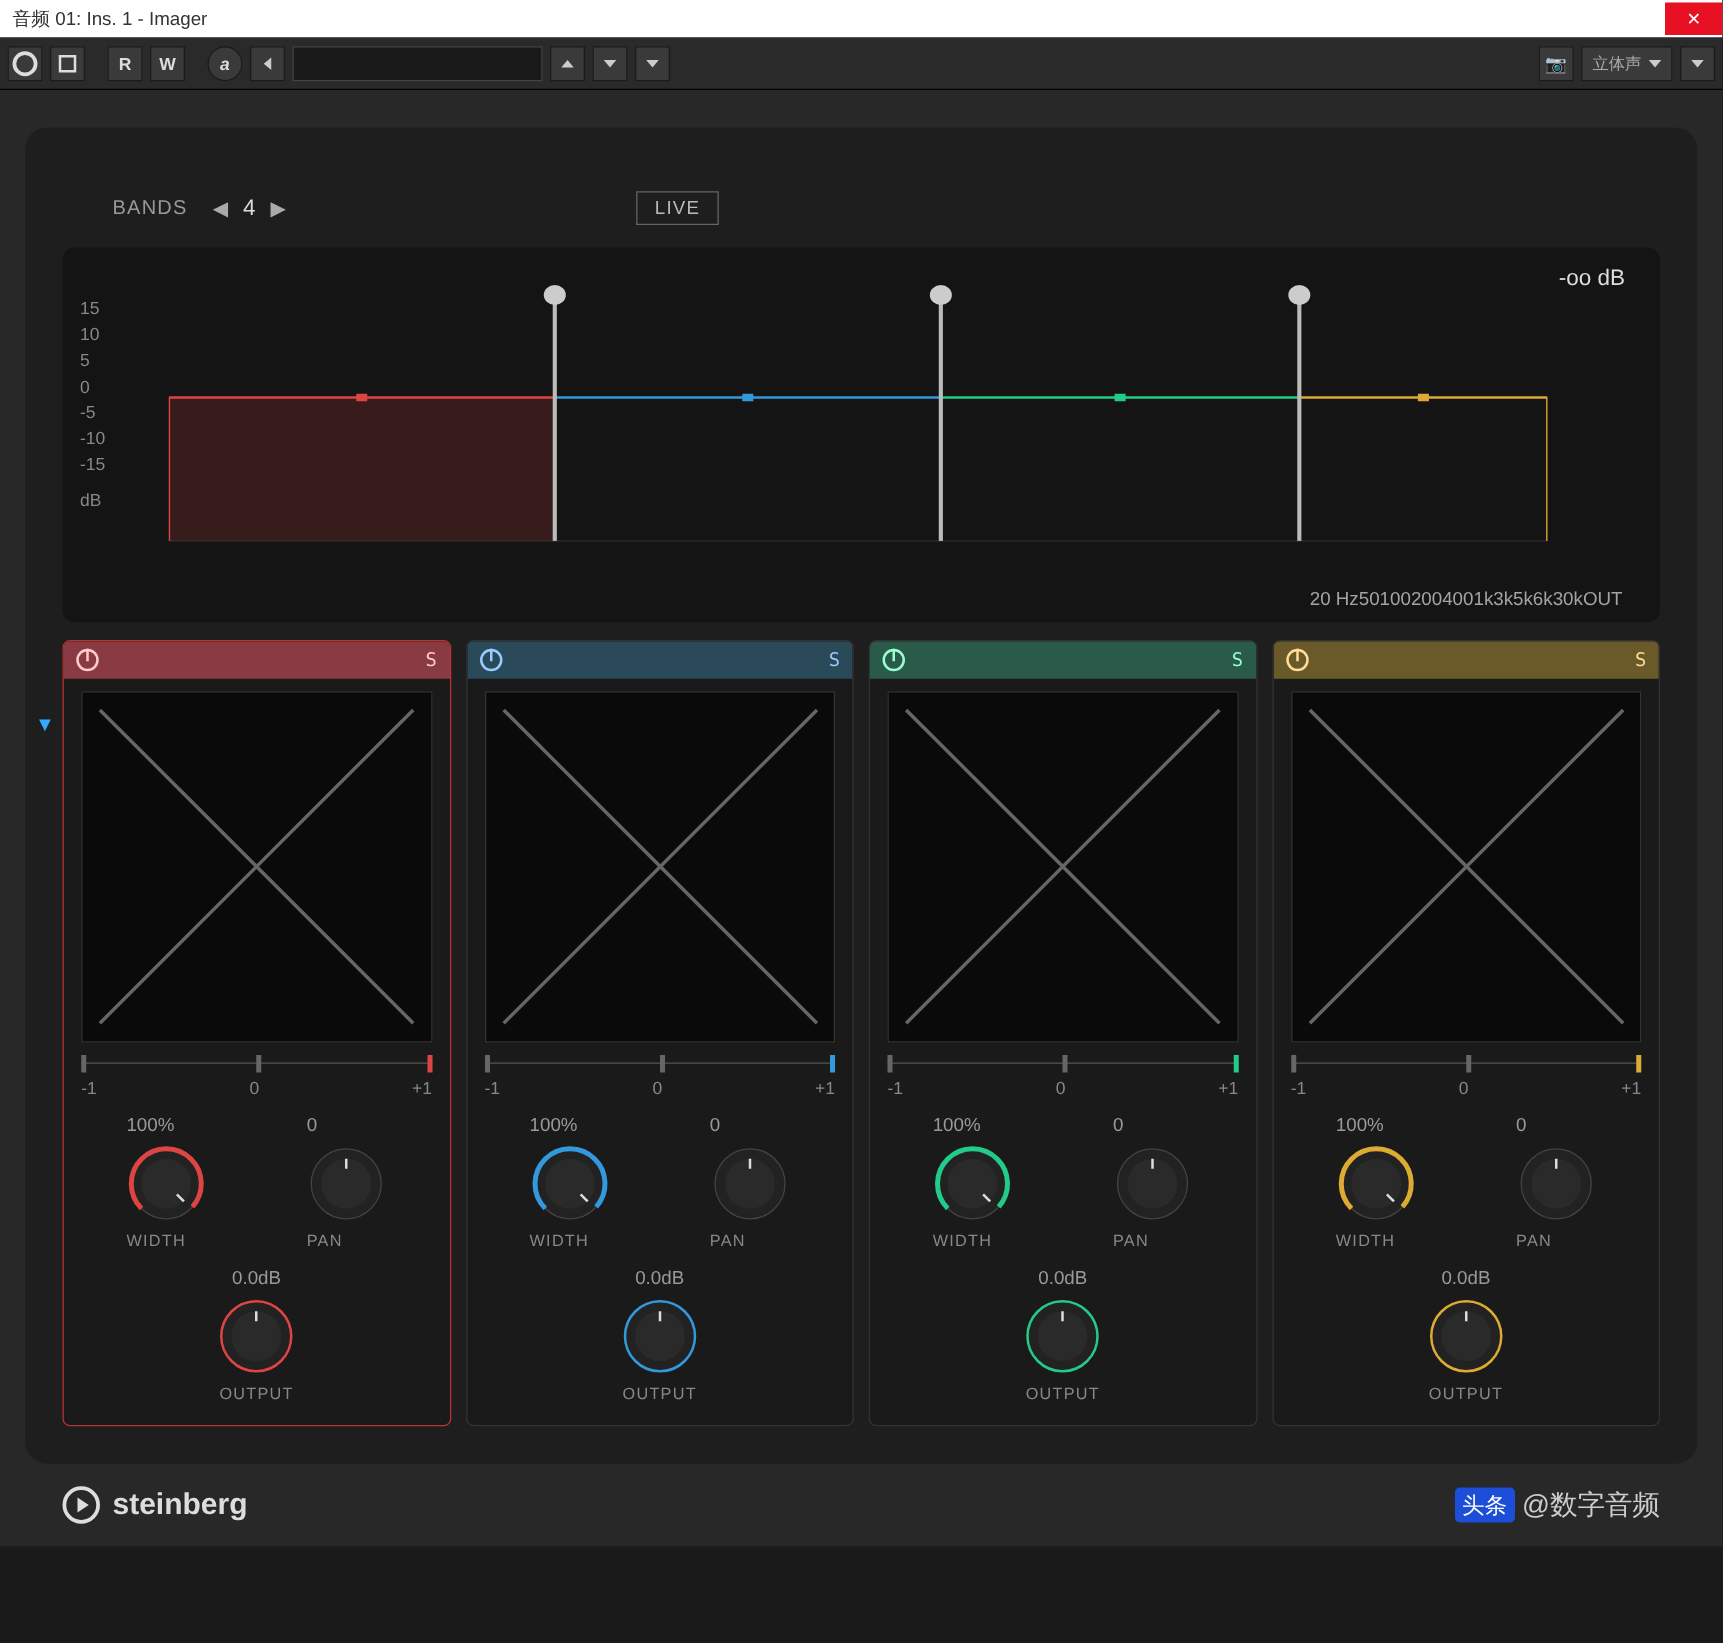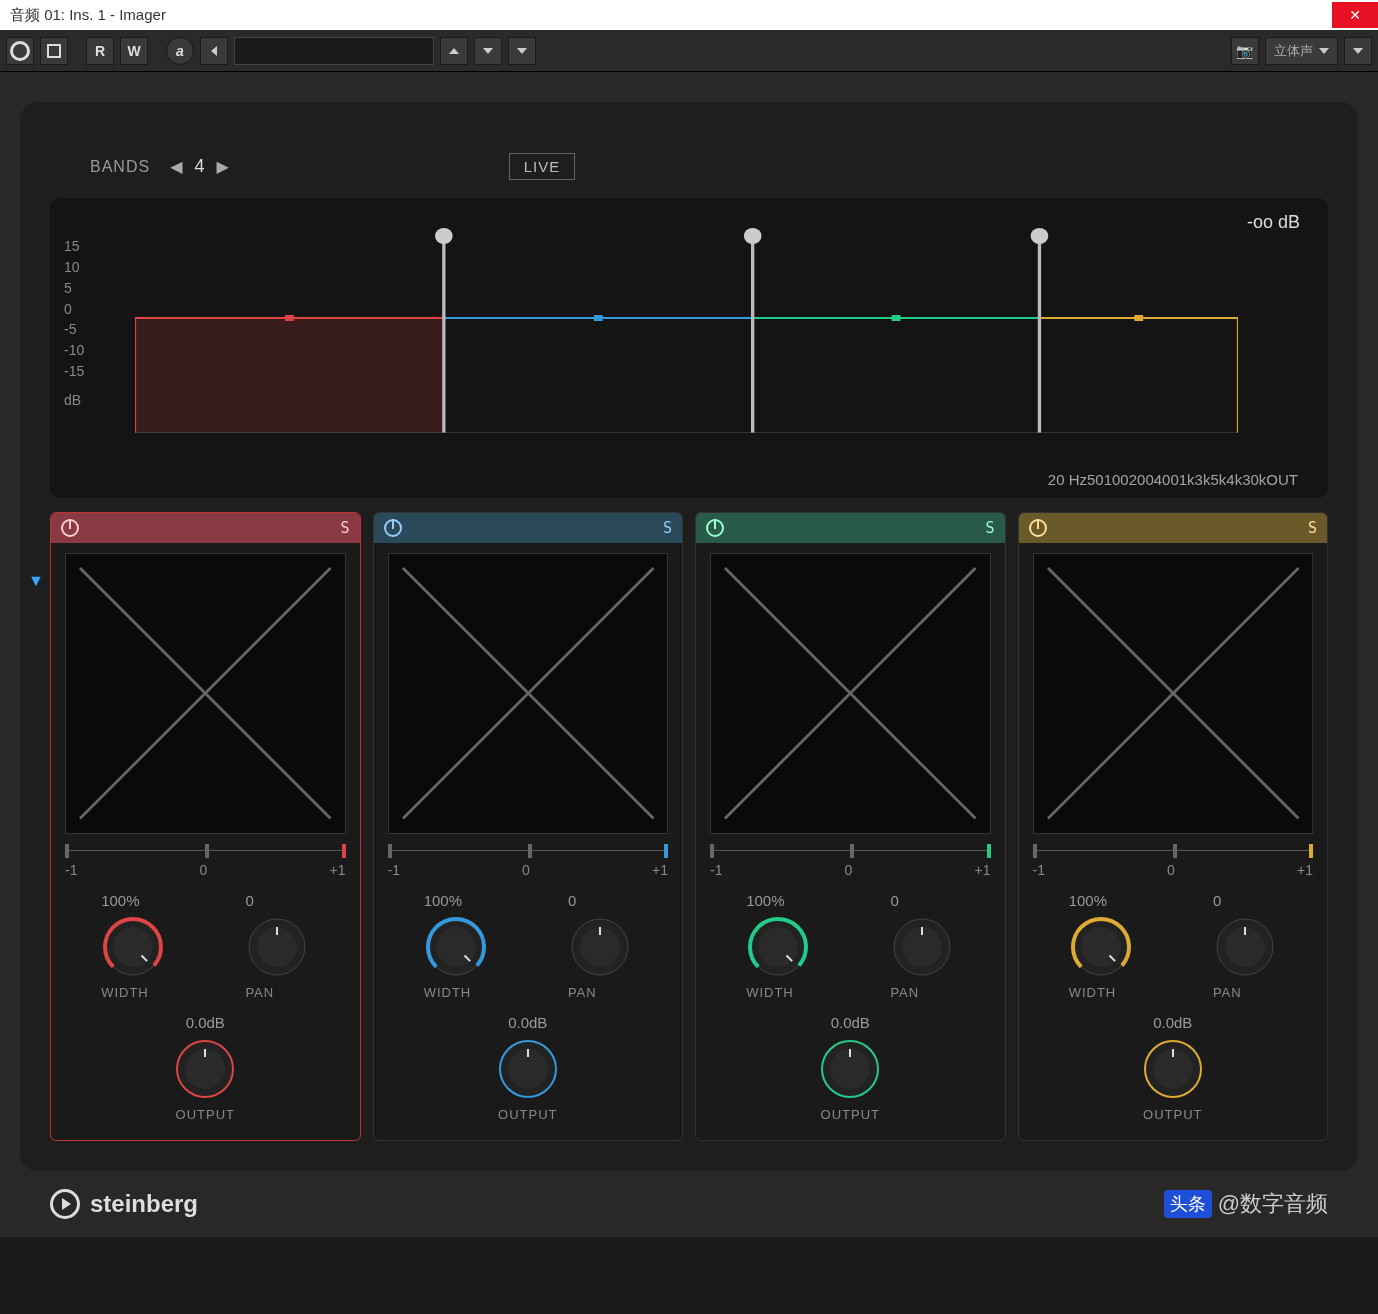--- a/index.html
+++ b/index.html
@@ -177,21 +177,21 @@
     </div>
     <div class="xaxis">
       <span>20 Hz</span>
       <span>50</span>
       <span>100</span>
       <span>200</span>
       <span>400</span>
       <span>1k</span>
       <span>3k</span>
       <span>5k</span>
-      <span>4k</span>
+      <span>6k</span>
       <span>30k</span>
       <span>OUT</span>
     </div>
   </div>
 
   <div class="bands">
     <div class="collapse-tri">▼</div>
 
     <div class="band b1 sel">
       <div class="band-hdr">

